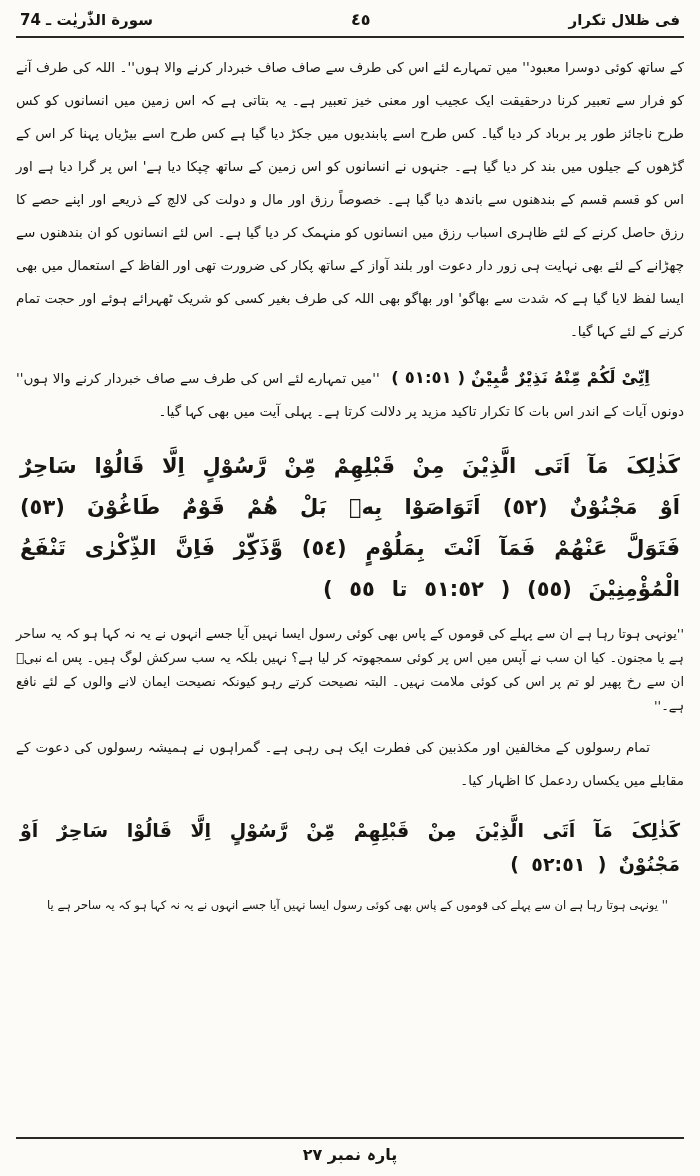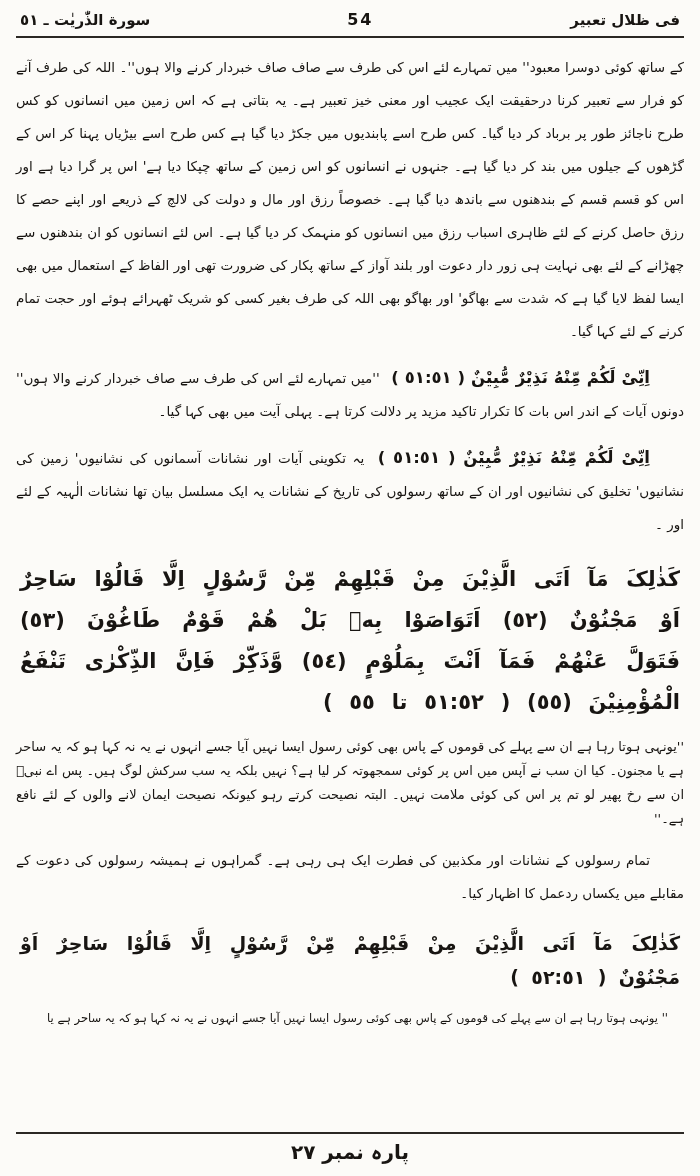--- a/index.html
+++ b/index.html
@@ -76,56 +76,52 @@
     margin: 15px 16px 0 0;
     text-align: justify;
   }
   .page-footer {
     position: absolute;
     left: 16px;
     right: 16px;
     bottom: 8px;
     border-top: 2.5px solid #2b2824;
     text-align: center;
-    font-size: 20px;
+    font-size: 16px;
     font-weight: bold;
     padding: 6px 0 4px 0;
   }
 </style>
 </head>
 <body>
 
 <div class="page">
 
   <header class="page-header">
-    <span>فی ظلال تعبیر</span>
-    <span class="center-num">54</span>
-    <span>سورة الذّٰریٰت ـ ٥١</span>
+    <span>فی ظلال تکرار</span>
+    <span class="center-num">٤٥</span>
+    <span>سورة الذّٰریٰت ـ 74</span>
   </header>
 
   <main>
 
     <p class="body-para">کے ساتھ کوئی دوسرا معبود'' میں تمہارے لئے اس کی طرف سے صاف صاف خبردار کرنے والا ہوں''۔ اللہ کی طرف آنے کو فرار سے تعبیر کرنا درحقیقت ایک عجیب اور معنی خیز تعبیر ہے۔ یہ بتاتی ہے کہ اس زمین میں انسانوں کو کس طرح ناجائز طور پر برباد کر دیا گیا۔ کس طرح اسے پابندیوں میں جکڑ دیا گیا ہے کس طرح اسے بیڑیاں پہنا کر اس کے گڑھوں کے جیلوں میں بند کر دیا گیا ہے۔ جنہوں نے انسانوں کو اس زمین کے ساتھ چپکا دیا ہے' اس پر گرا دیا ہے اور اس کو قسم قسم کے بندھنوں سے باندھ دیا گیا ہے۔ خصوصاً رزق اور مال و دولت کی لالچ کے ذریعے اور اپنے حصے کا رزق حاصل کرنے کے لئے ظاہری اسباب رزق میں انسانوں کو منہمک کر دیا گیا ہے۔ اس لئے انسانوں کو ان بندھنوں سے چھڑانے کے لئے بھی نہایت ہی زور دار دعوت اور بلند آواز کے ساتھ پکار کی ضرورت تھی اور الفاظ کے استعمال میں بھی ایسا لفظ لایا گیا ہے کہ شدت سے بھاگو' اور بھاگو بھی اللہ کی طرف بغیر کسی کو شریک ٹھہرائے ہوئے اور حجت تمام کرنے کے لئے کہا گیا۔</p>
 
     <p class="body-para indent">
       <span class="ayah-inline">اِنِّیْ لَکُمْ مِّنْهُ نَذِیْرٌ مُّبِیْنٌ ( ٥١:٥١ )</span>
       <span>''میں تمہارے لئے اس کی طرف سے صاف خبردار کرنے والا ہوں'' دونوں آیات کے اندر اس بات کا تکرار تاکید مزید پر دلالت کرتا ہے۔ پہلی آیت میں بھی کہا گیا۔</span>
     </p>
 
-    <p class="body-para indent">
-      <span class="ayah-inline">اِنِّیْ لَکُمْ مِّنْهُ نَذِیْرٌ مُّبِیْنٌ ( ٥١:٥١ )</span>
-      <span>یہ تکوینی آیات اور نشانات آسمانوں کی نشانیوں' زمین کی نشانیوں' تخلیق کی نشانیوں اور ان کے ساتھ رسولوں کی تاریخ کے نشانات یہ ایک مسلسل بیان تھا نشانات الٰہیہ کے لئے اور ۔</span>
-    </p>
 
 
     <p class="quran-block">کَذٰلِکَ مَآ اَتَی الَّذِیْنَ مِنْ قَبْلِهِمْ مِّنْ رَّسُوْلٍ اِلَّا قَالُوْا سَاحِرٌ اَوْ مَجْنُوْنٌ (٥٢) اَتَوَاصَوْا بِهٖ بَلْ هُمْ قَوْمٌ طَاغُوْنَ (٥٣) فَتَوَلَّ عَنْهُمْ فَمَآ اَنْتَ بِمَلُوْمٍ (٥٤) وَّذَکِّرْ فَاِنَّ الذِّکْرٰی تَنْفَعُ الْمُؤْمِنِیْنَ (٥٥) ( ٥١:٥٢ تا ٥٥ )</p>
 
     <p class="translation">''یونہی ہوتا رہا ہے ان سے پہلے کی قوموں کے پاس بھی کوئی رسول ایسا نہیں آیا جسے انہوں نے یہ نہ کہا ہو کہ یہ ساحر ہے یا مجنون۔ کیا ان سب نے آپس میں اس پر کوئی سمجھوتہ کر لیا ہے؟ نہیں بلکہ یہ سب سرکش لوگ ہیں۔ پس اے نبیؐ ان سے رخ پھیر لو تم پر اس کی کوئی ملامت نہیں۔ البتہ نصیحت کرتے رہو کیونکہ نصیحت ایمان لانے والوں کے لئے نافع ہے۔''</p>
 
-    <p class="body-para indent">تمام رسولوں کے نشانات اور مکذبین کی فطرت ایک ہی رہی ہے۔ گمراہوں نے ہمیشہ رسولوں کی دعوت کے مقابلے میں یکساں ردعمل کا اظہار کیا۔</p>
+    <p class="body-para indent">تمام رسولوں کے مخالفین اور مکذبین کی فطرت ایک ہی رہی ہے۔ گمراہوں نے ہمیشہ رسولوں کی دعوت کے مقابلے میں یکساں ردعمل کا اظہار کیا۔</p>
 
     <p class="verse-line">کَذٰلِکَ مَآ اَتَی الَّذِیْنَ مِنْ قَبْلِهِمْ مِّنْ رَّسُوْلٍ اِلَّا قَالُوْا سَاحِرٌ اَوْ مَجْنُوْنٌ ( ٥٢:٥١ )</p>
 
     <p class="small-line">'' یونہی ہوتا رہا ہے ان سے پہلے کی قوموں کے پاس بھی کوئی رسول ایسا نہیں آیا جسے انہوں نے یہ نہ کہا ہو کہ یہ ساحر ہے یا</p>
 
   </main>
 
   <footer class="page-footer">
     <span>پارہ نمبر ۲۷</span>
   </footer>

